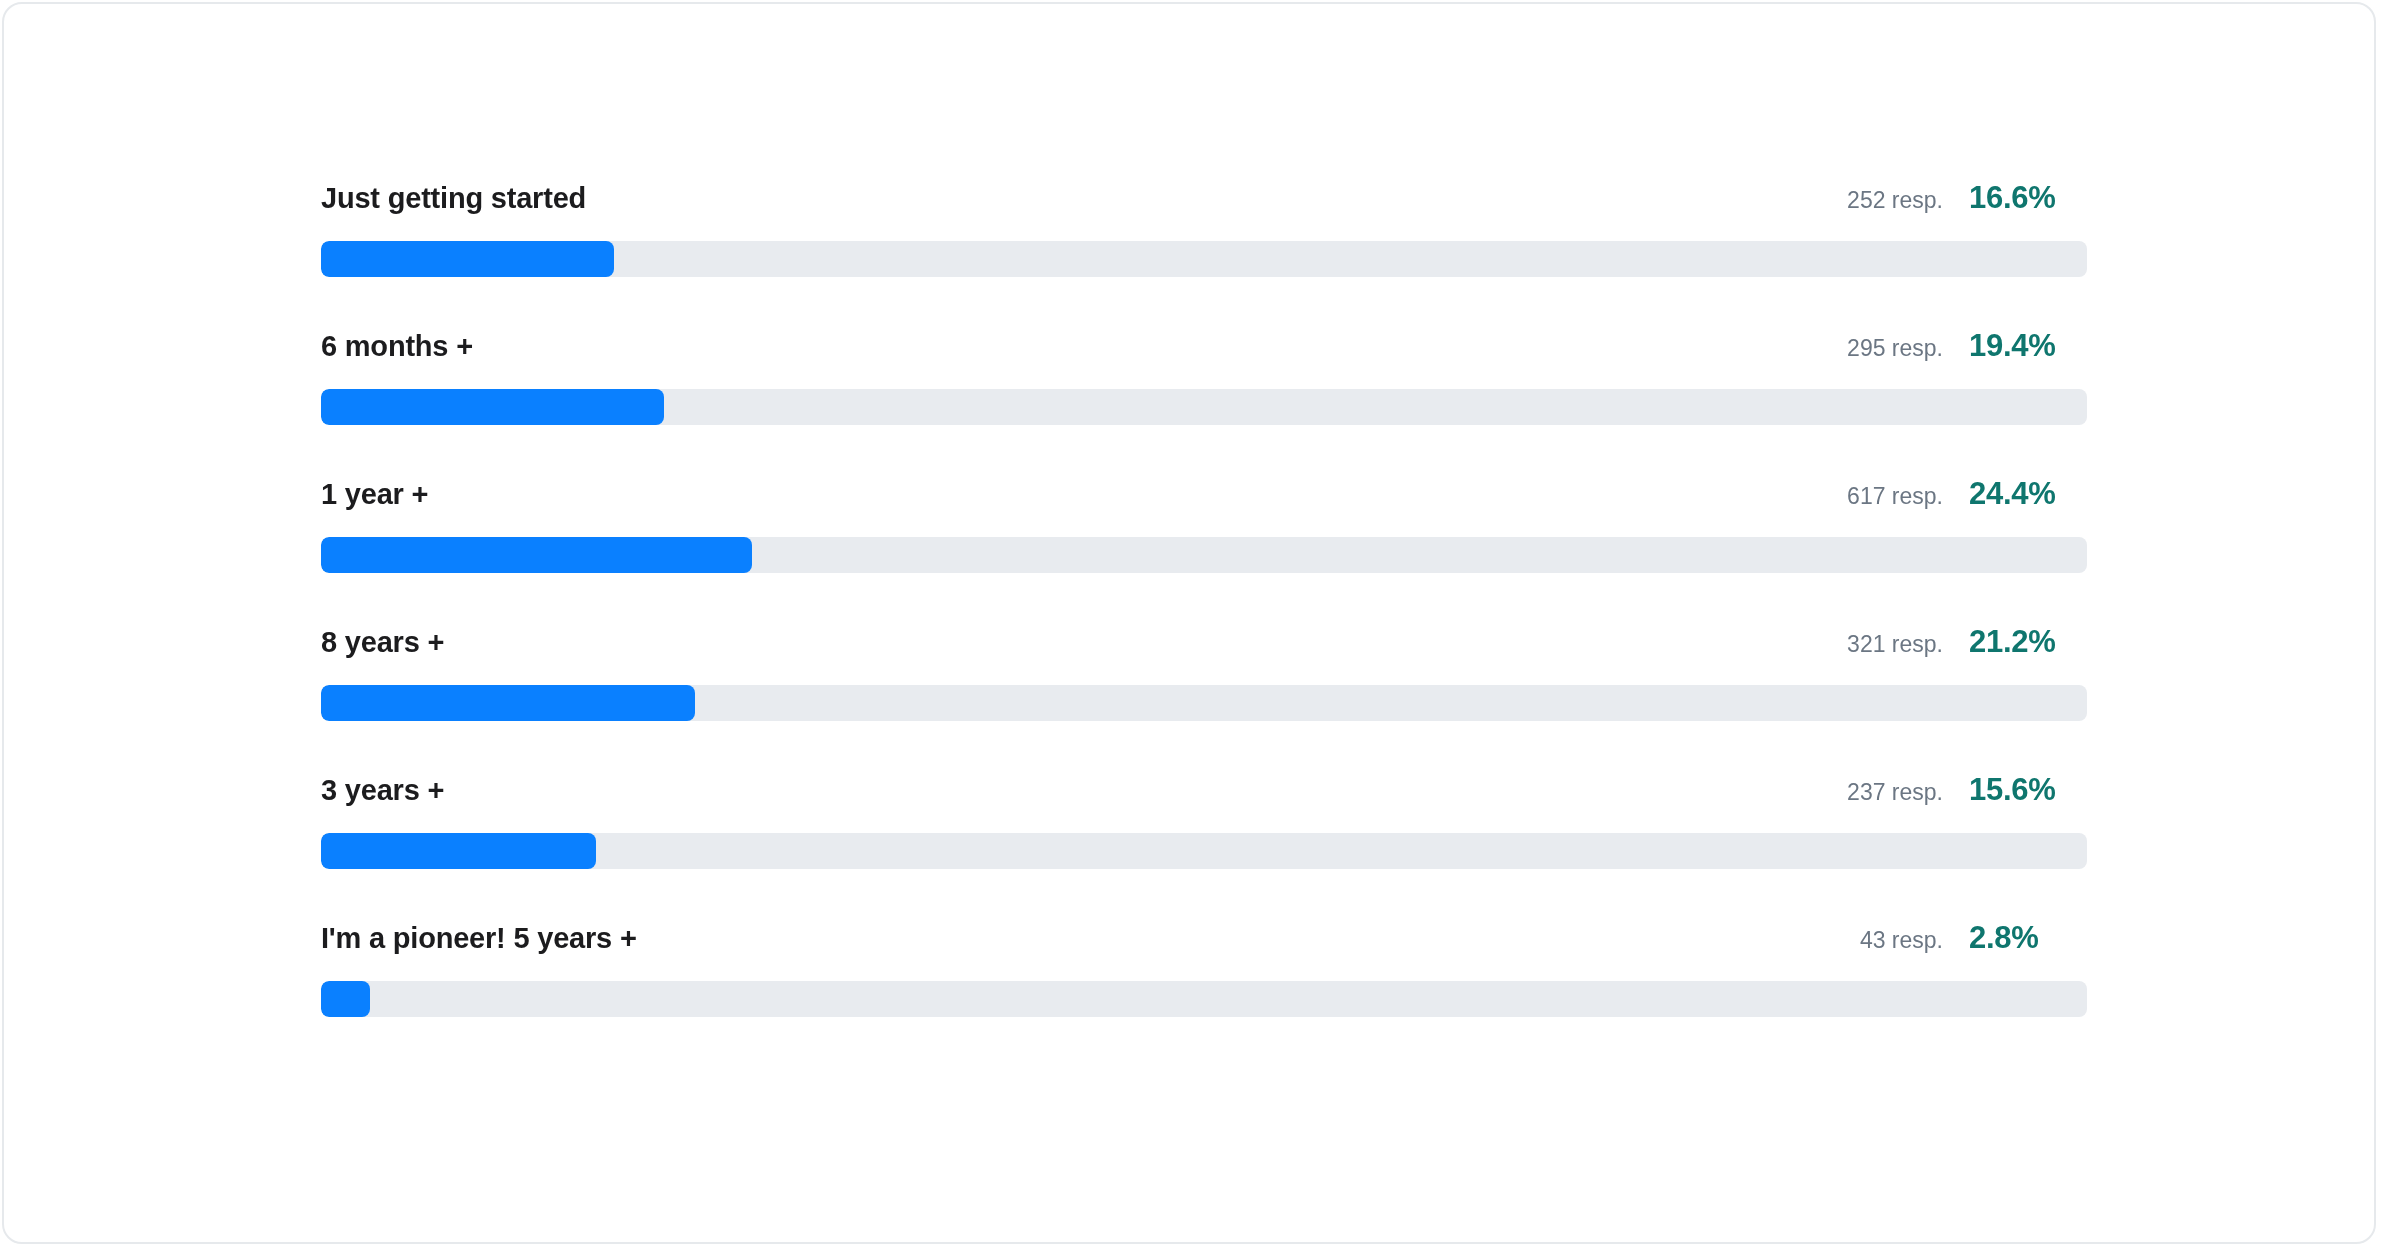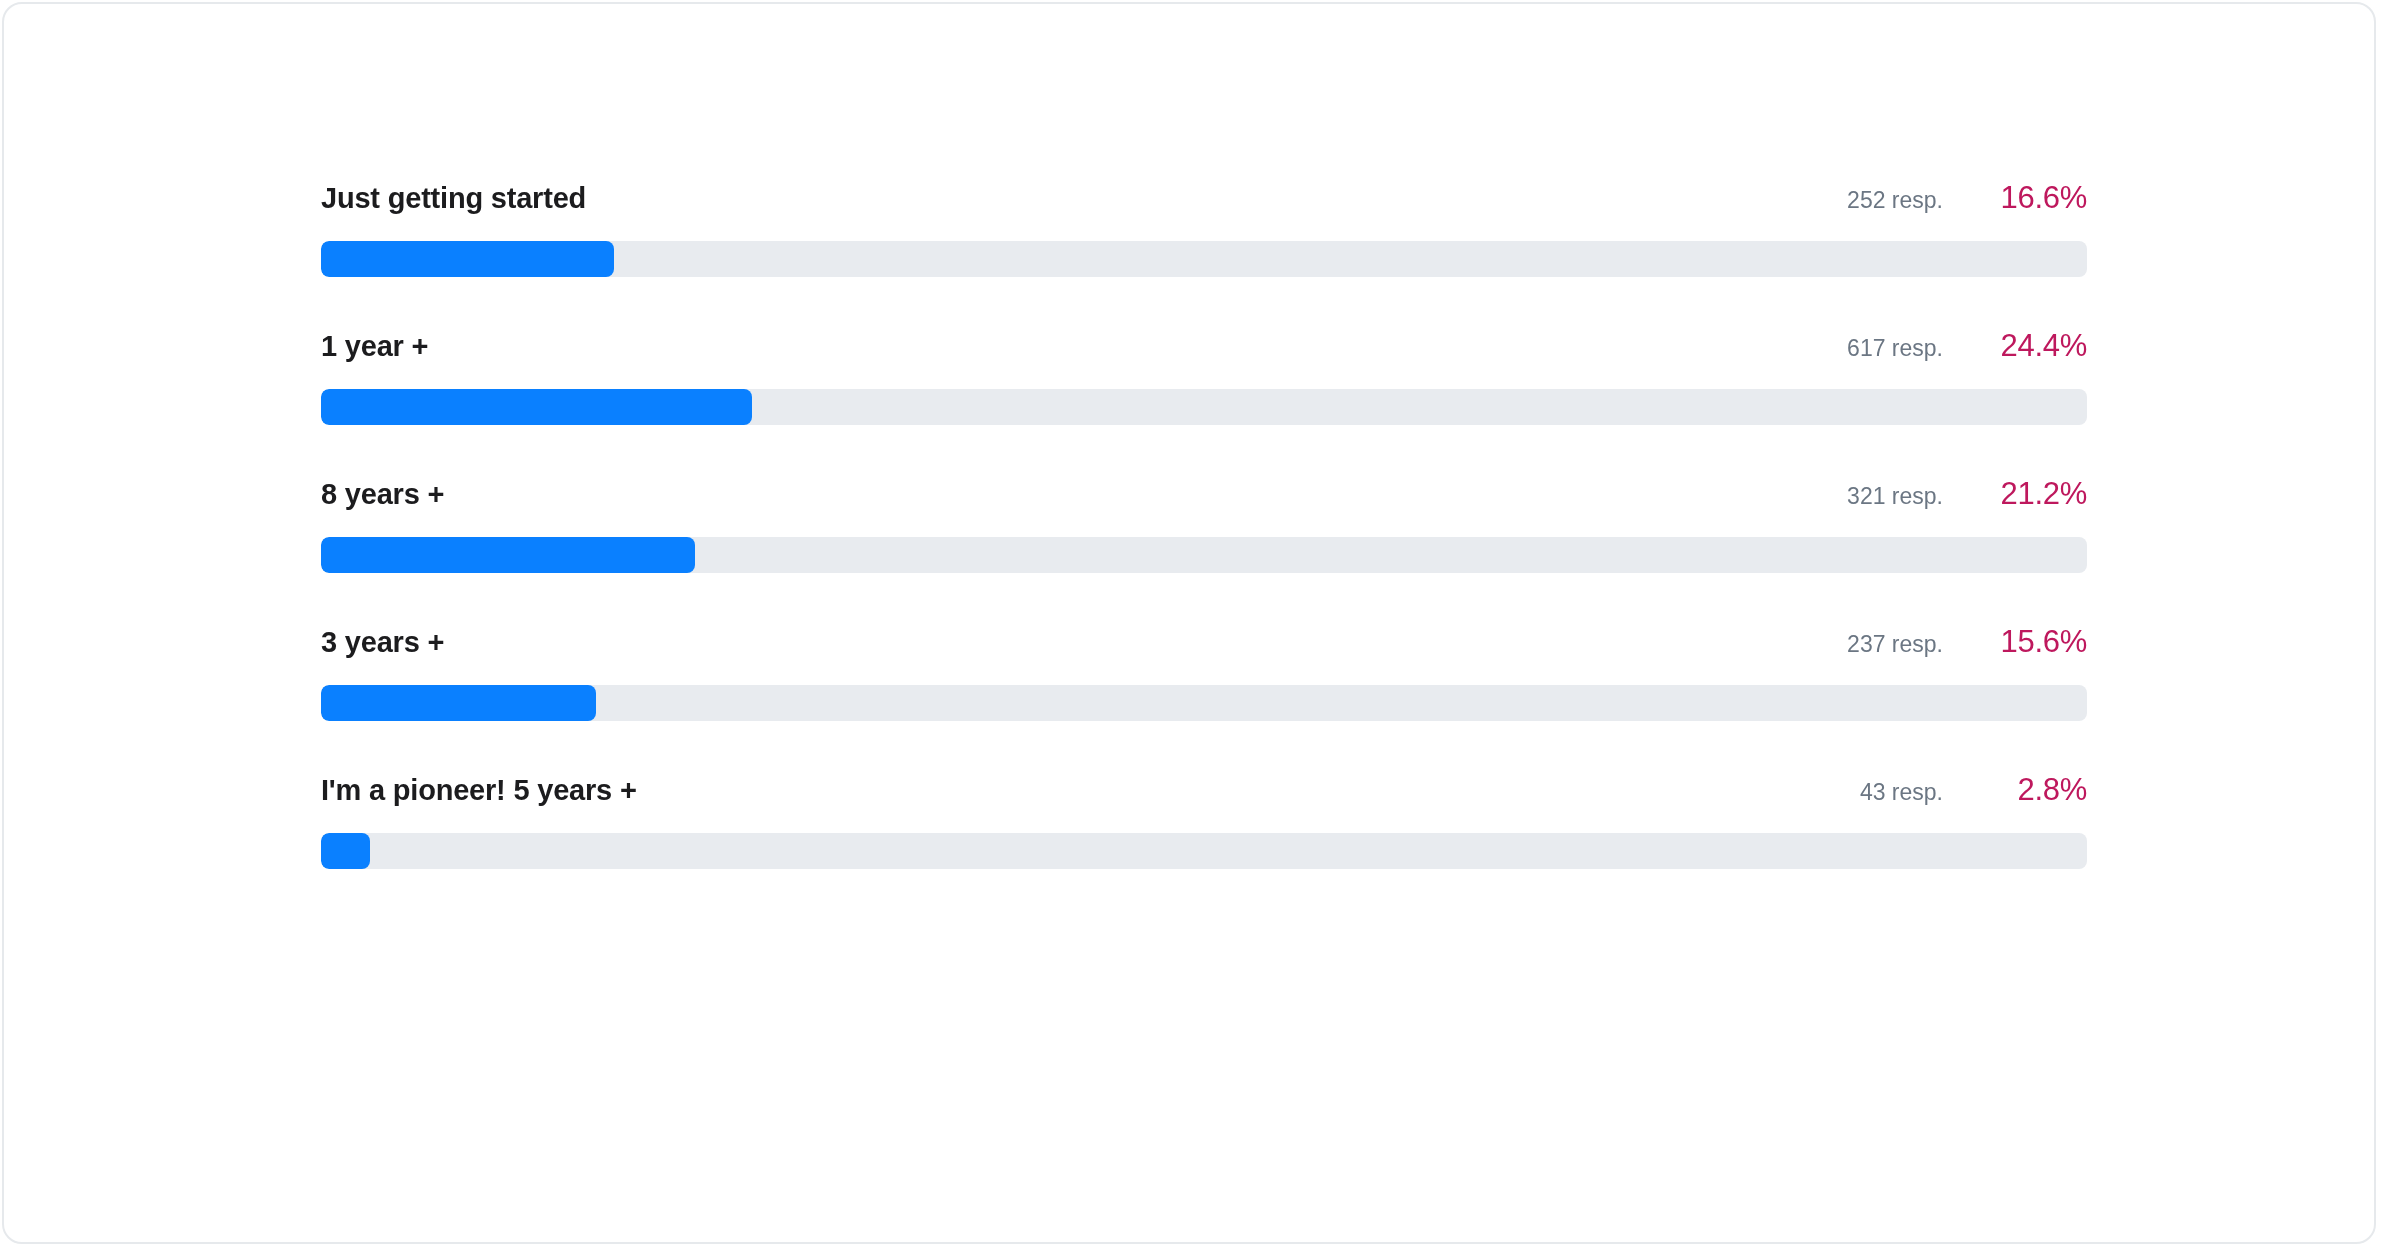--- a/index.html
+++ b/index.html
@@ -77,26 +77,25 @@
   .row-resp {
     font-size: 23px;
     font-weight: 400;
     color: #6b7683;
     line-height: 44px;
     letter-spacing: 0px;
   }
 
   .row-pct {
     font-size: 31px;
-    font-weight: 400;
-    color: #be185d;
+    font-weight: 700;
+    color: #0f766e;
     line-height: 44px;
     letter-spacing: -0.3px;
     min-width: 118px;
-    text-align: right;
     margin-left: 26px;
   }
 
   .bar-track {
     position: relative;
     margin-top: 21px;
     width: 1766px;
     height: 36px;
     background: #e8ebef;
     border-radius: 8px;
@@ -125,20 +124,32 @@
           <span class="row-values">
             <span class="row-resp">252 resp.</span>
             <span class="row-pct">16.6%</span>
           </span>
         </div>
         <div class="bar-track">
           <div class="bar-fill" style="width: 16.6%;"></div>
         </div>
       </div>
 
+      <div class="bar-row">
+        <div class="row-head">
+          <span class="row-label">6 months +</span>
+          <span class="row-values">
+            <span class="row-resp">295 resp.</span>
+            <span class="row-pct">19.4%</span>
+          </span>
+        </div>
+        <div class="bar-track">
+          <div class="bar-fill" style="width: 19.4%;"></div>
+        </div>
+      </div>
 
       <div class="bar-row">
         <div class="row-head">
           <span class="row-label">1 year +</span>
           <span class="row-values">
             <span class="row-resp">617 resp.</span>
             <span class="row-pct">24.4%</span>
           </span>
         </div>
         <div class="bar-track">

